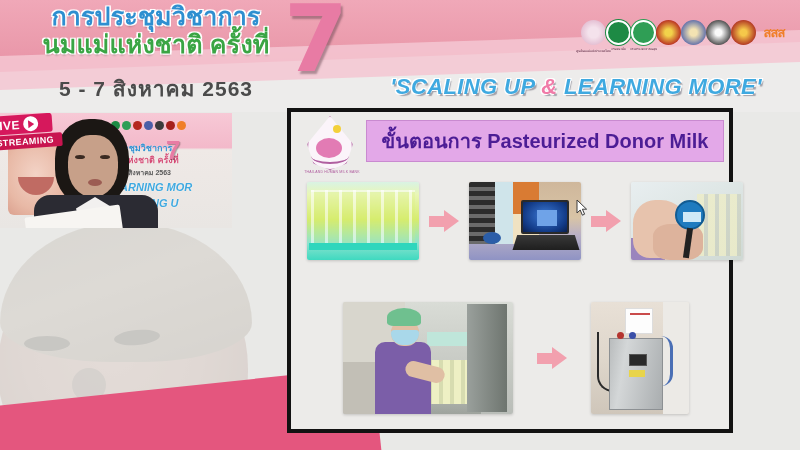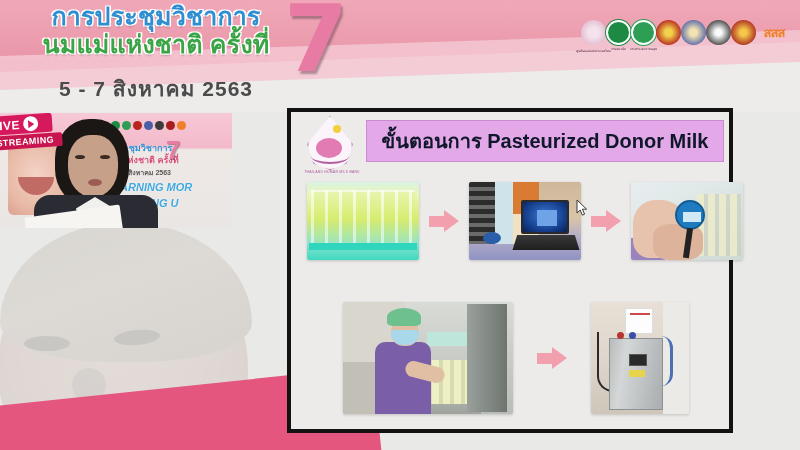--- a/index.html
+++ b/index.html
@@ -298,21 +298,21 @@
     position: absolute; left: 2px; top: 56px;
     width: 62px; text-align: center;
     font-size: 3.5px; color: #b05fa0; letter-spacing: .2px;
   }
   .slide-title {
     position: absolute; left: 75px; top: 8px;
     width: 358px; height: 42px;
     background: #e3a8e8;
     border: 1px solid #c98ad0;
     display: flex; align-items: center; justify-content: center;
-    font-size: 20px; font-weight: 700; color: #0f172a;
+    font-size: 20px; font-weight: 700; color: #4c1d95;
     white-space: nowrap;
   }
 
   .row {
     position: absolute; display: flex; align-items: center;
   }
   .row1 { left: 16px; top: 70px; gap: 10px; }
   .row2 { left: 52px; top: 190px; gap: 24px; }
 
   .photo {
@@ -454,20 +454,21 @@
   <div class="hdr-pink-soft"></div>
   <div class="hdr-white"></div>
 
   <div class="th-title">
     <div class="th-l1">การประชุมวิชาการ</div>
     <div class="th-l2">นมแม่แห่งชาติ ครั้งที่</div>
   </div>
   <div class="th-date">5 - 7 สิงหาคม 2563</div>
   <div class="big-seven">7</div>
 
+  <div class="tagline"><span>'SCALING UP </span><span class="amp">&amp;</span><span> LEARNING MORE'</span></div>
 
   <div class="logos">
     <div class="logo l1">
       <span class="logo-cap">ศูนย์นมแม่แห่งประเทศไทย</span>
     </div>
     <div class="logo l2">
       <span class="logo-cap">กรมอนามัย</span>
     </div>
     <div class="logo l3">
       <span class="logo-cap">กระทรวงสาธารณสุข</span>

